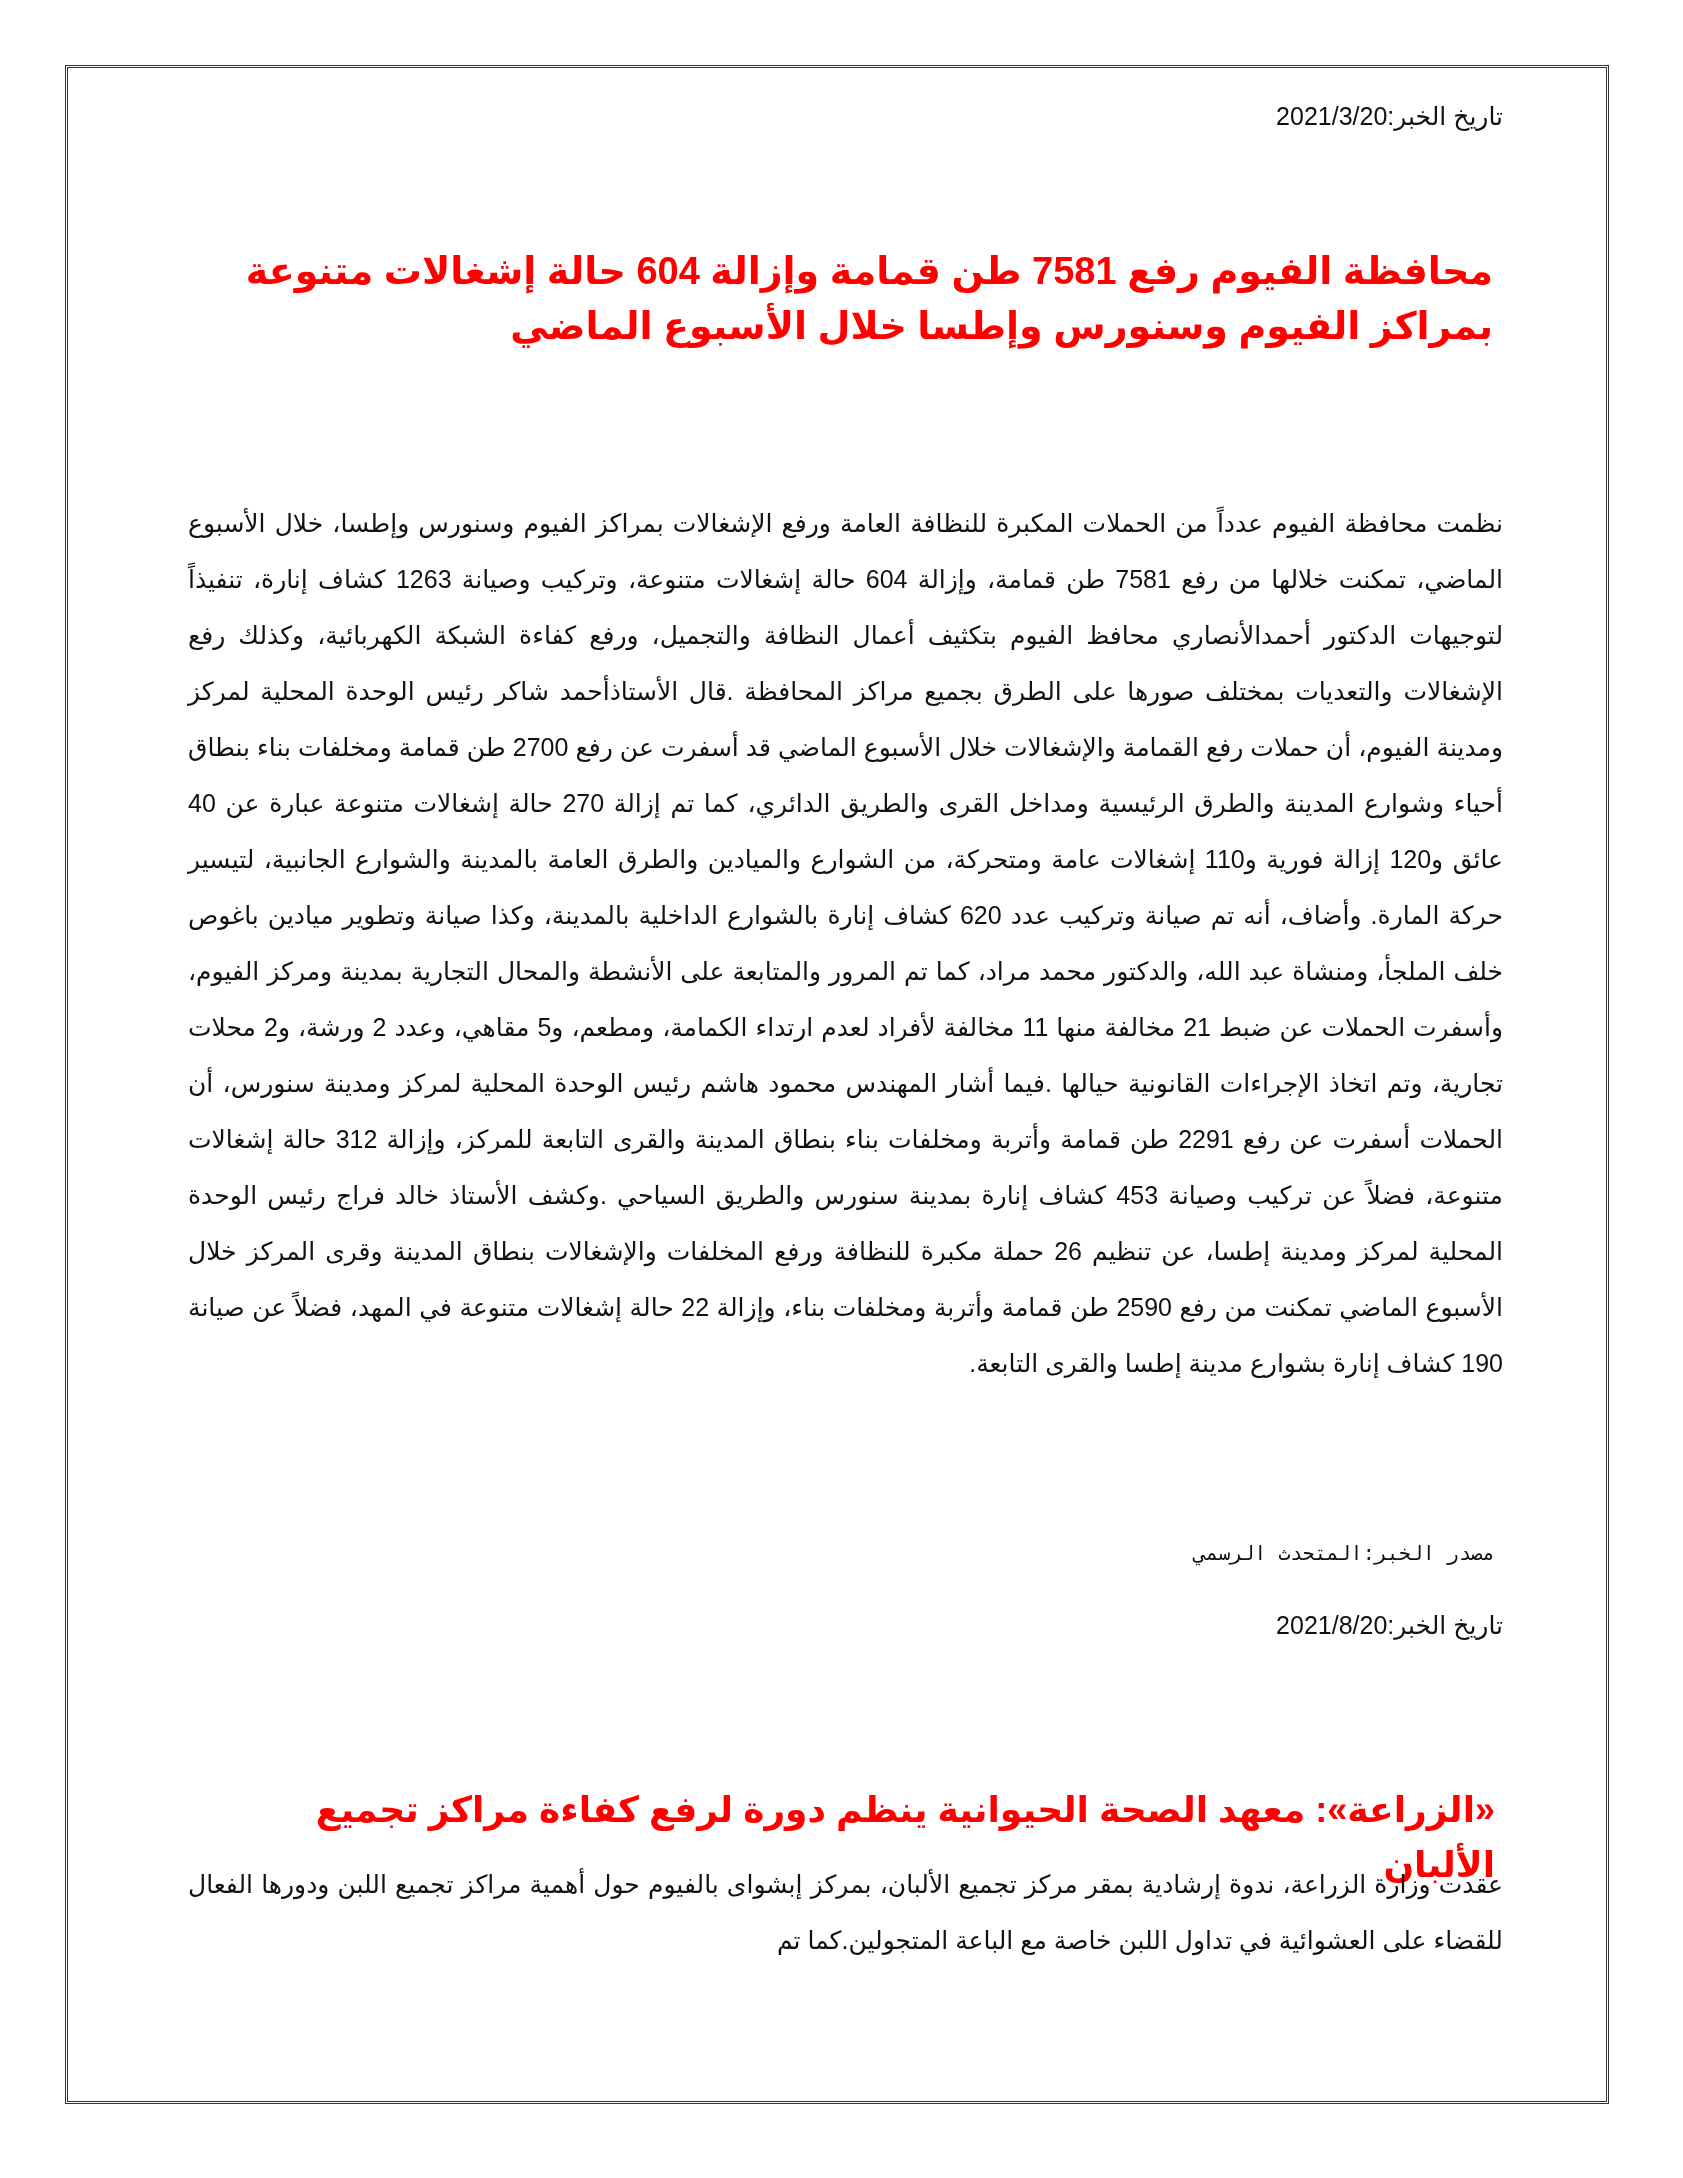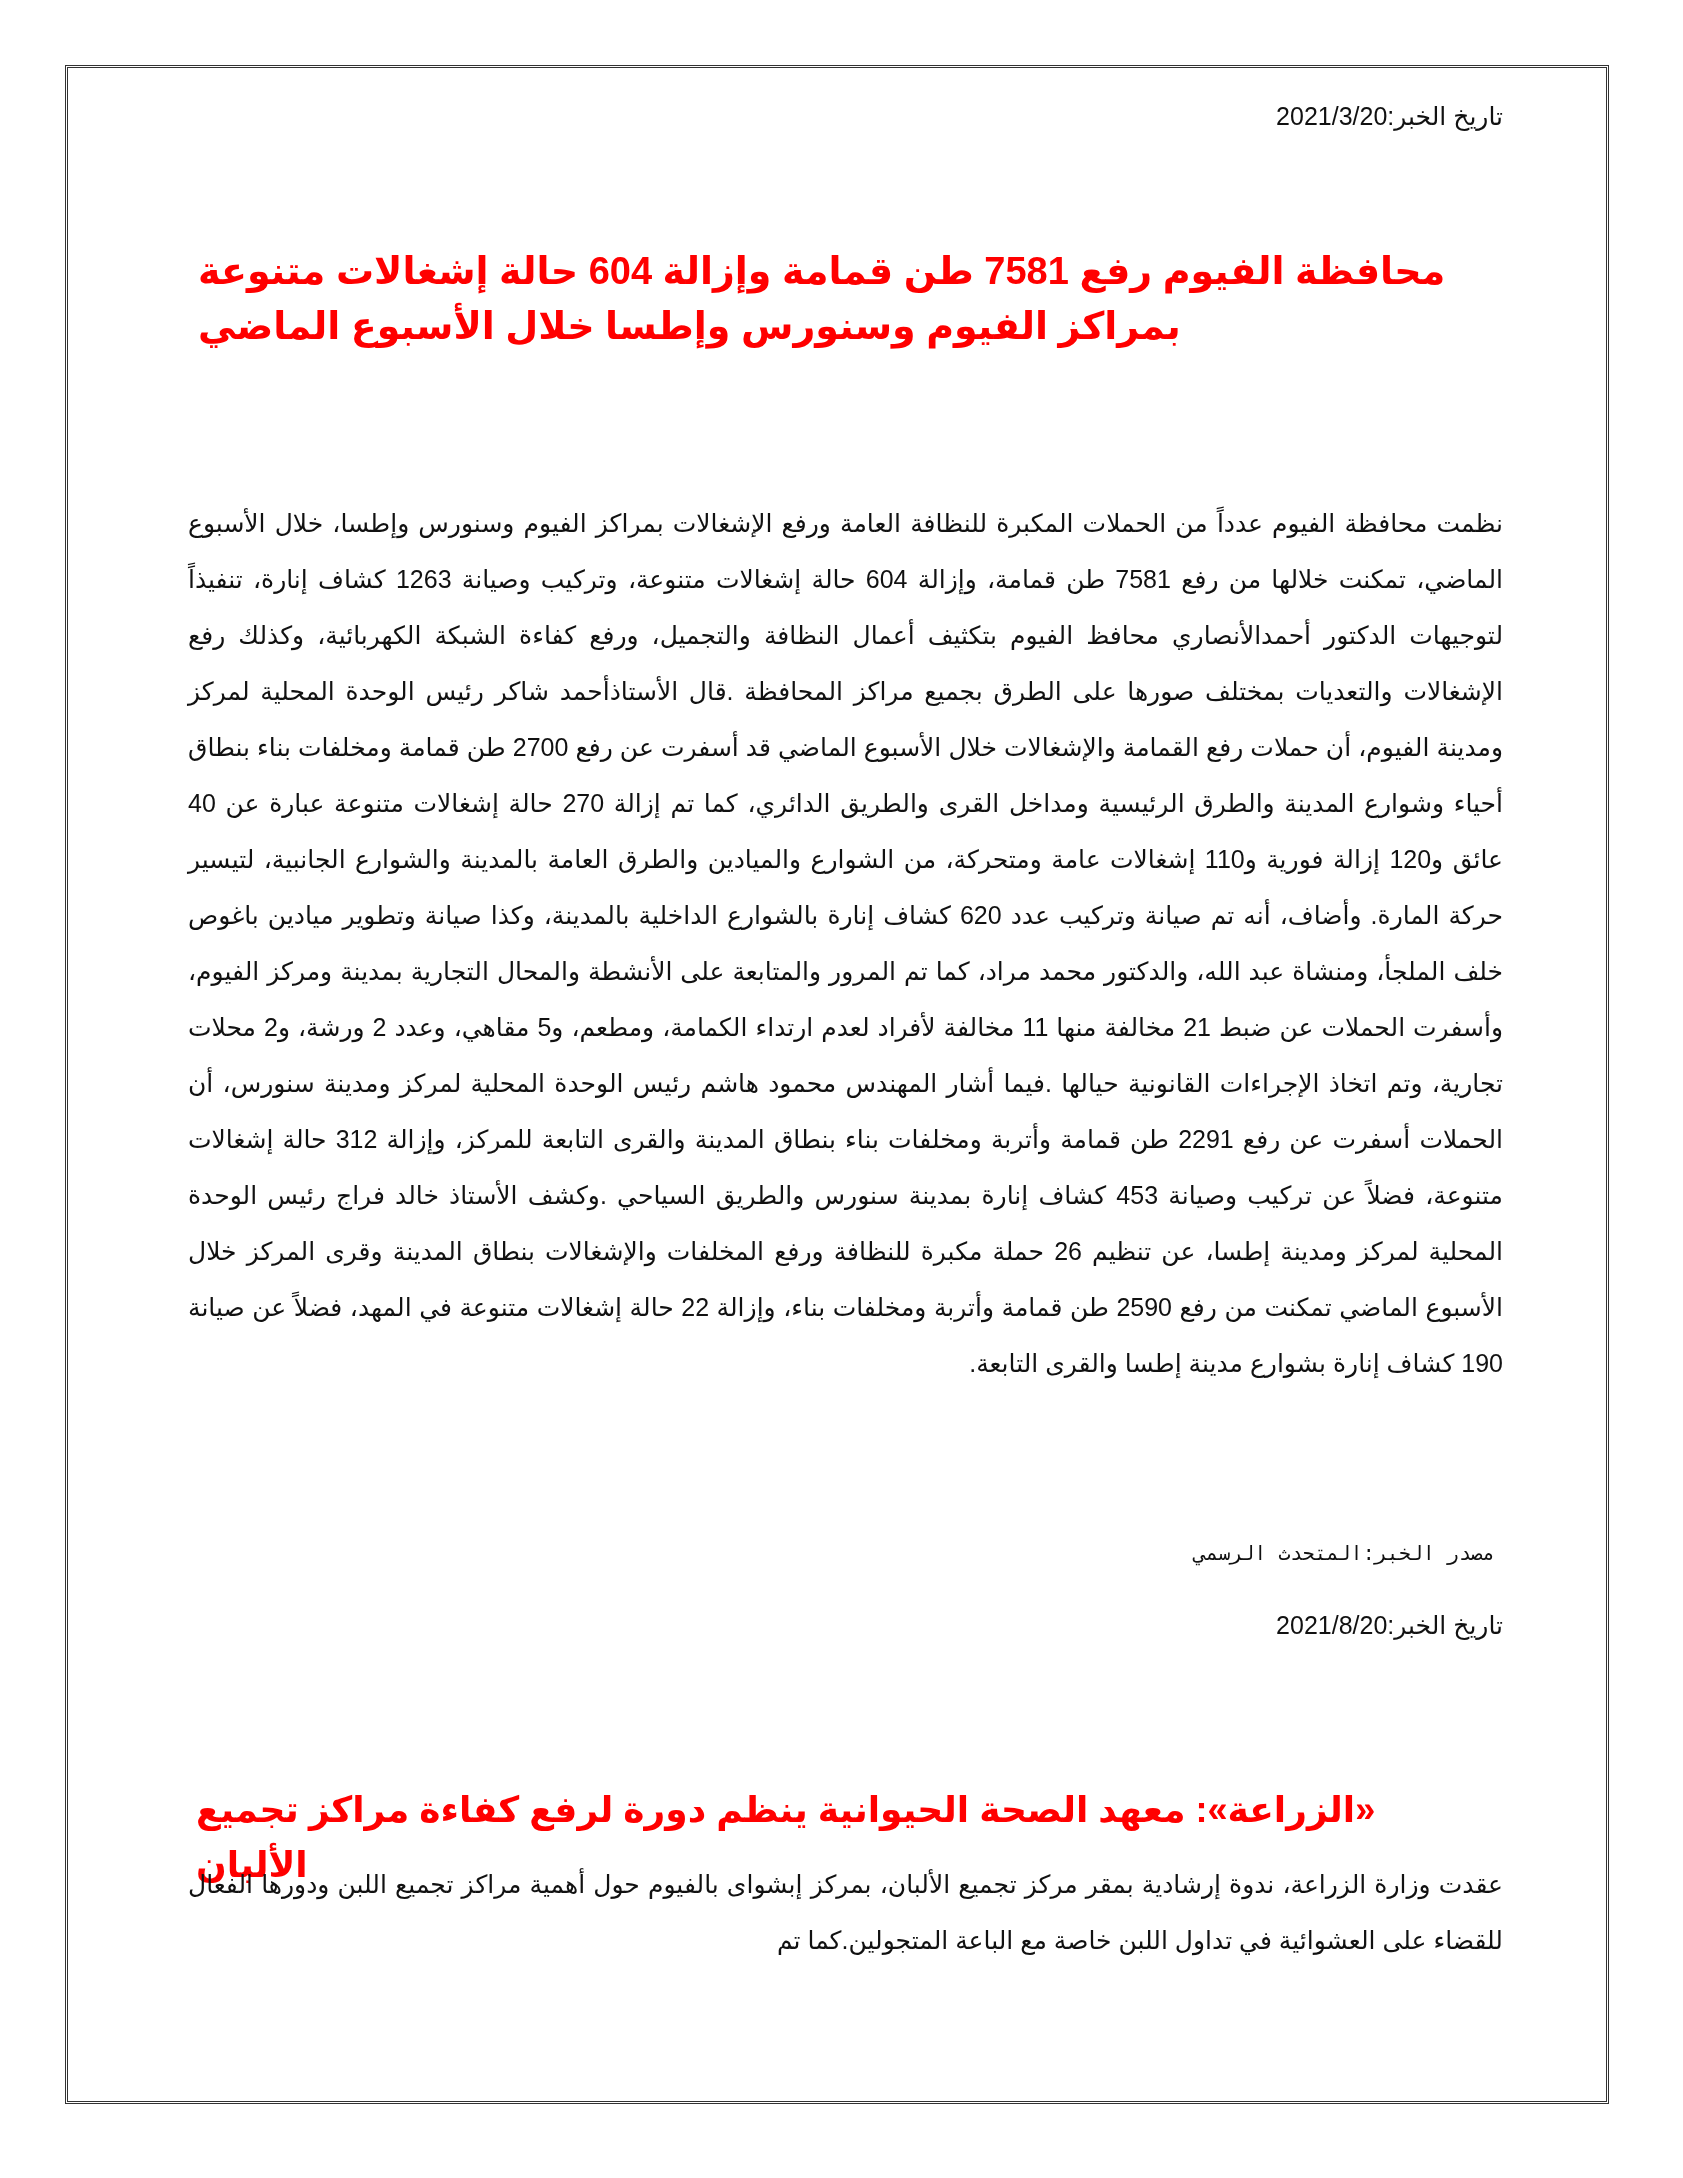--- a/index.html
+++ b/index.html
@@ -40,21 +40,21 @@
       direction: rtl;
     }
     .headline {
       position: absolute;
       left: 0;
       right: 0;
       color: #ff0000;
       font-weight: bold;
       font-size: 38px;
       line-height: 55px;
-      text-align: left;
+      text-align: right;
       direction: rtl;
     }
     .body-text {
       position: absolute;
       left: 0;
       right: 0;
       font-size: 25px;
       line-height: 56px;
       text-align: justify;
       text-align-last: right;

